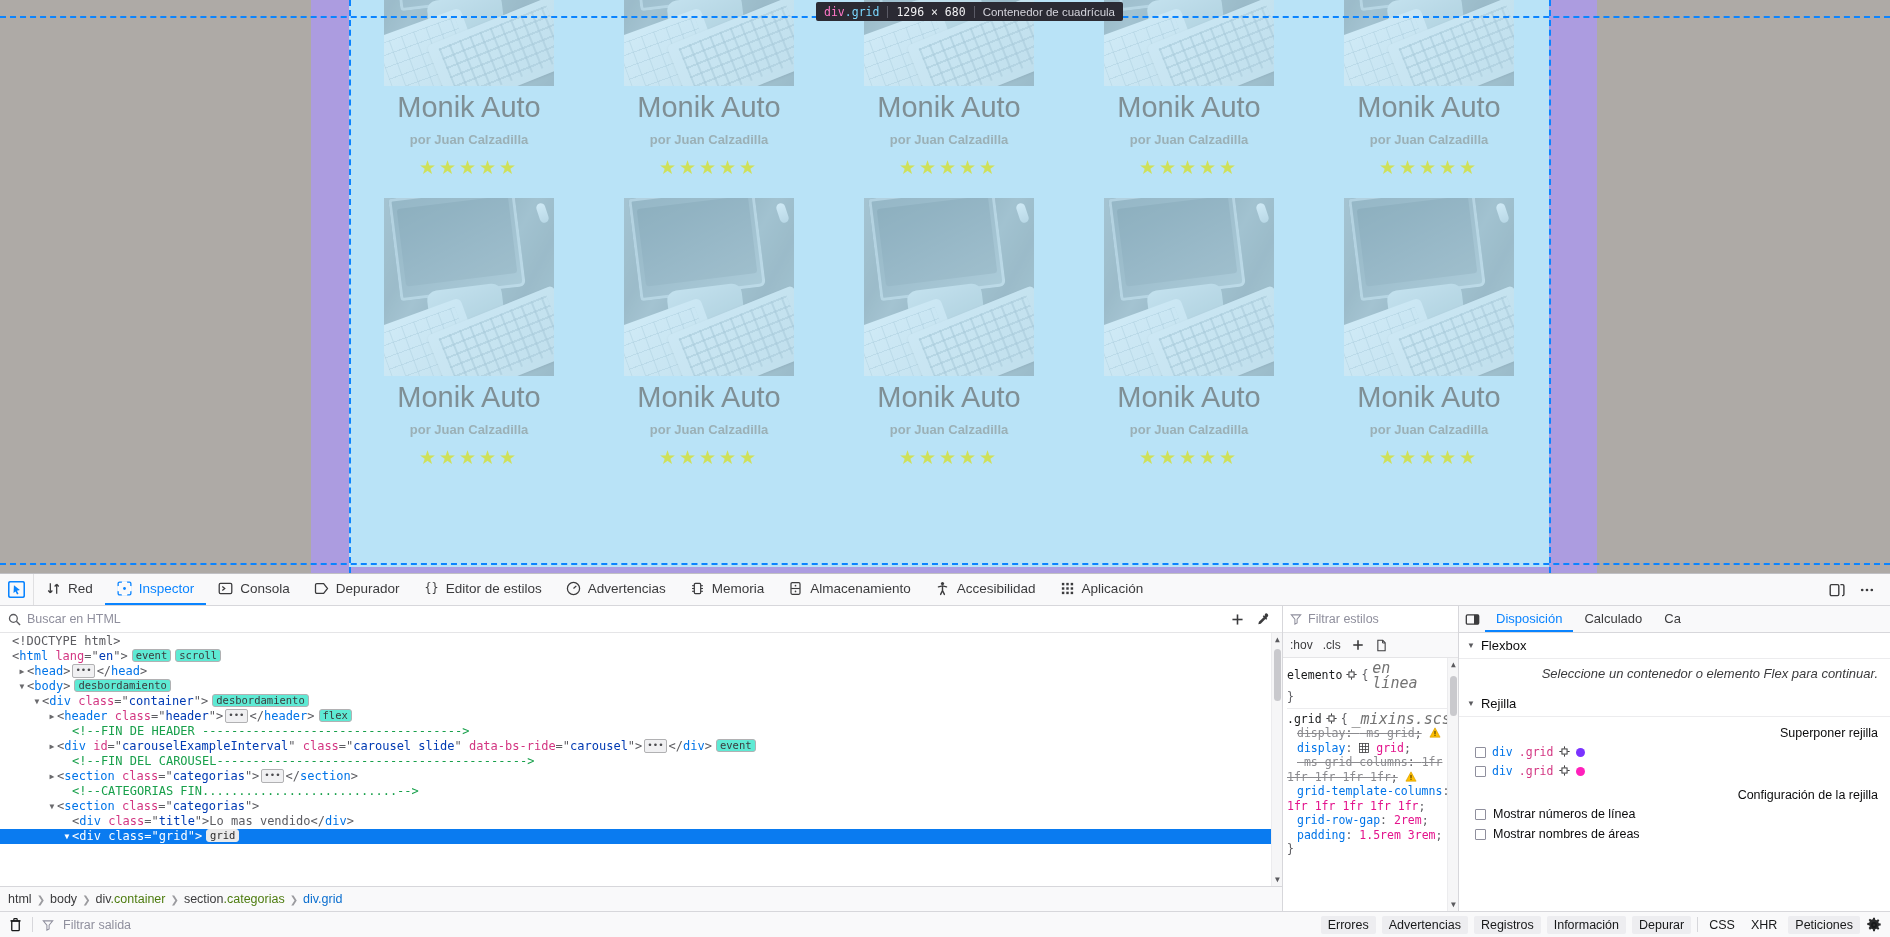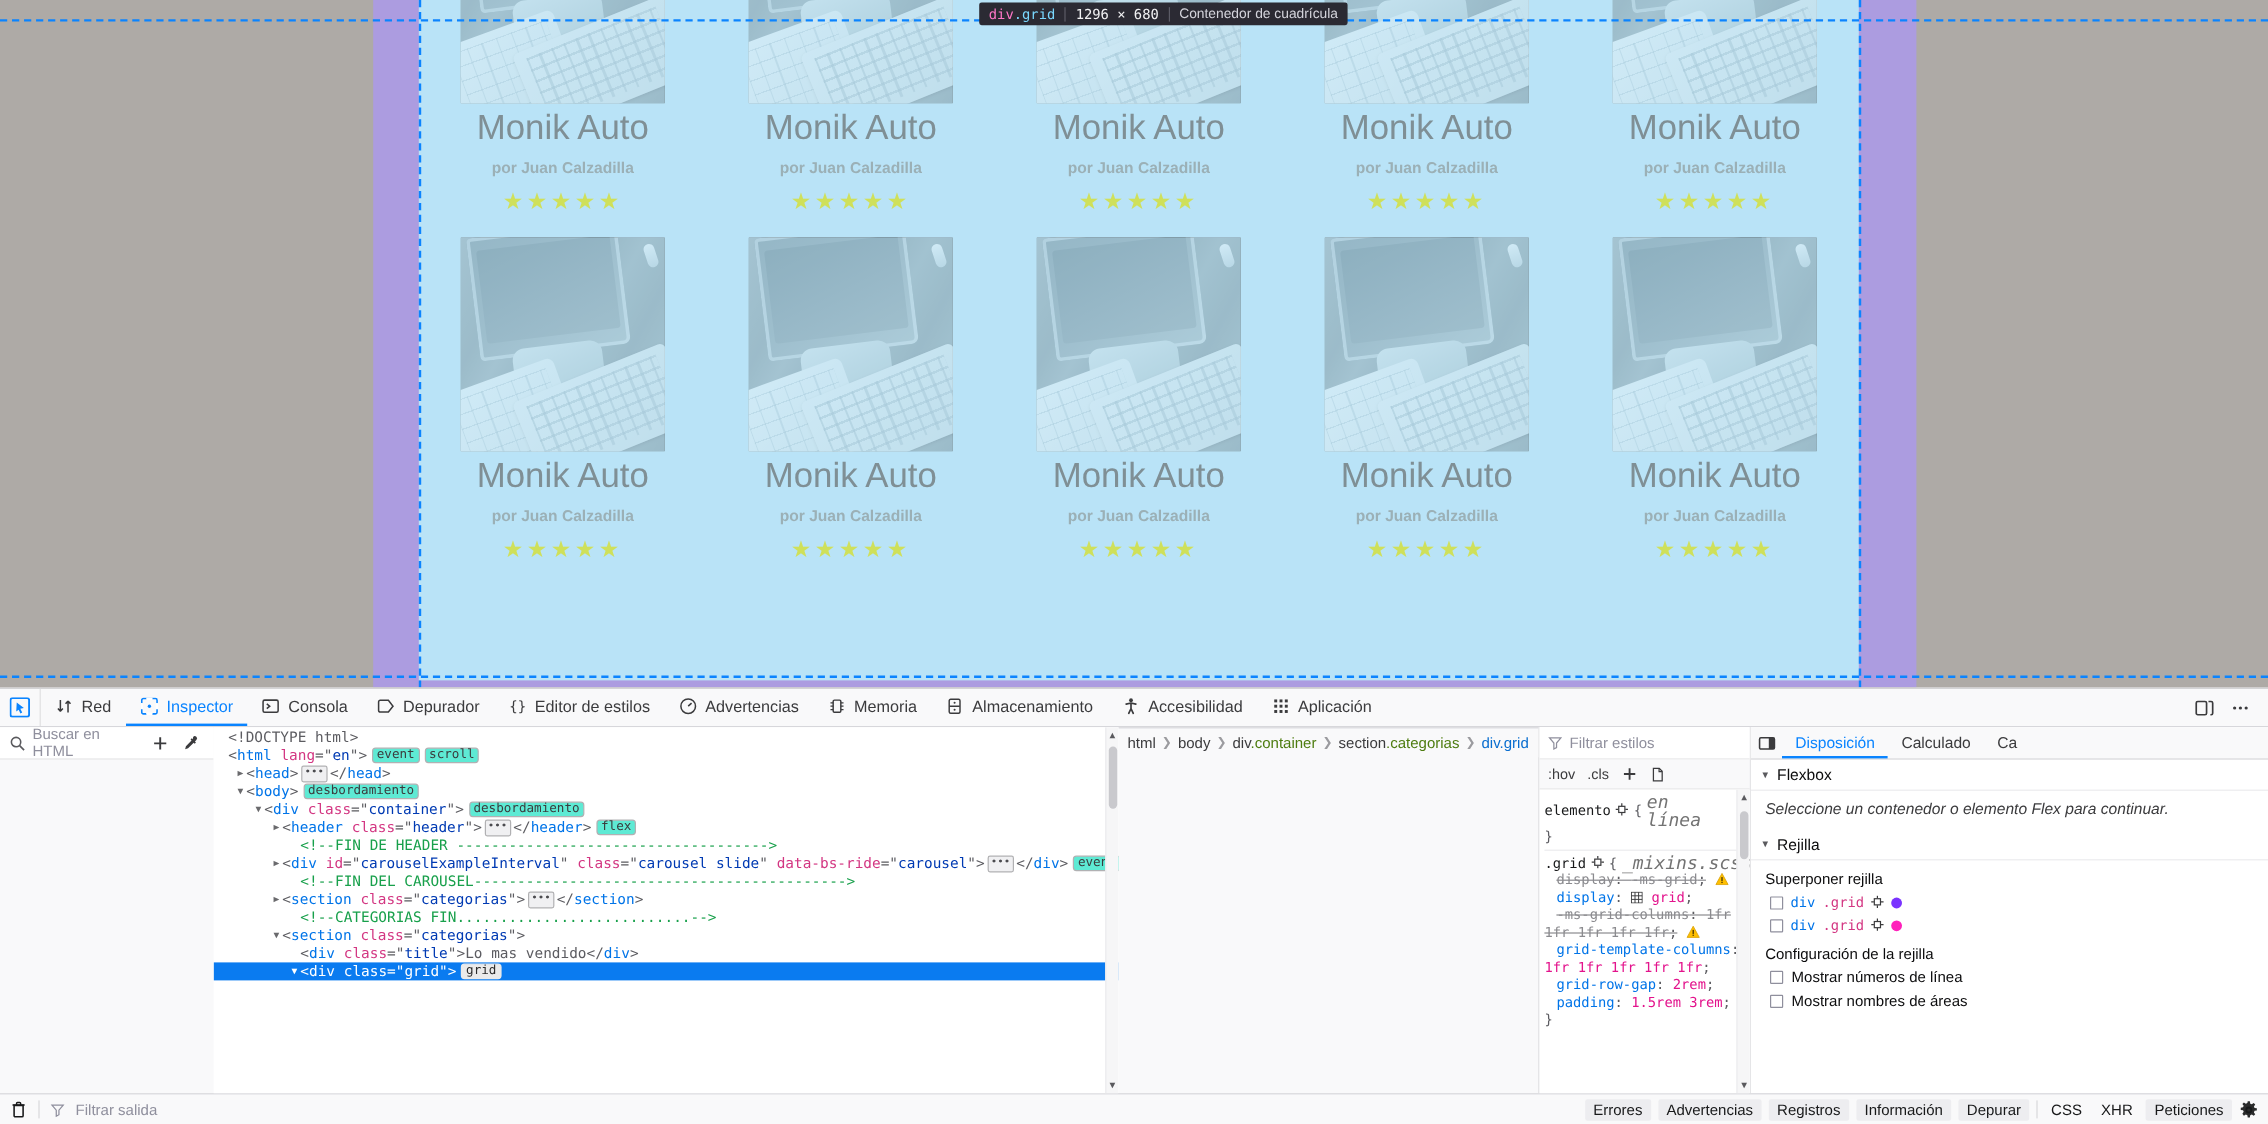--- a/index.html
+++ b/index.html
@@ -241,21 +241,21 @@
   
   #dt-body {
     flex: 1 1 auto;
     display: flex;
     min-height: 0;
   }
 
   
   #markup-pane {
     width: 1283px;
-    display: flex; flex-direction: row;
+    display: flex; flex-direction: column;
     border-right: 1px solid #d7d7db;
     min-width: 0;
   }
   #markup-search {
     height: 27px;
     display: flex; align-items: center;
     gap: 6px;
     padding: 0 8px;
     border-bottom: 1px solid #e5e5e7;
     background: #fff;
@@ -409,20 +409,21 @@
     position: absolute; left: 0; width: 11px; height: 13px;
     text-align: center; font-size: 8px; color: #5a5a5e; line-height: 13px;
   }
 
   
   #layout-pane {
     flex: 1 1 auto;
     display: flex; flex-direction: column;
     background: #fff;
     min-width: 0;
+    text-align: right;
   }
   #layout-tabs {
     height: 27px;
     display: flex; align-items: stretch;
     border-bottom: 1px solid #d7d7db;
     background: #f9f9fa;
   }
   #layout-tabs .sidebar-toggle {
     width: 26px; display: flex; align-items: center; justify-content: center;
     color: #3b3b3d;

